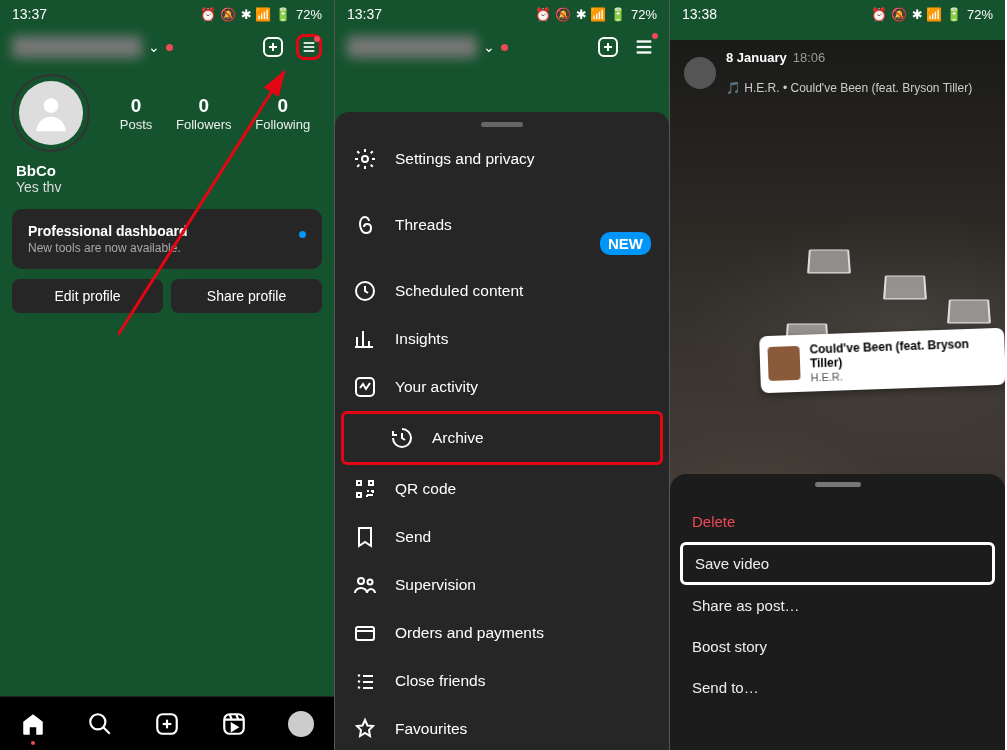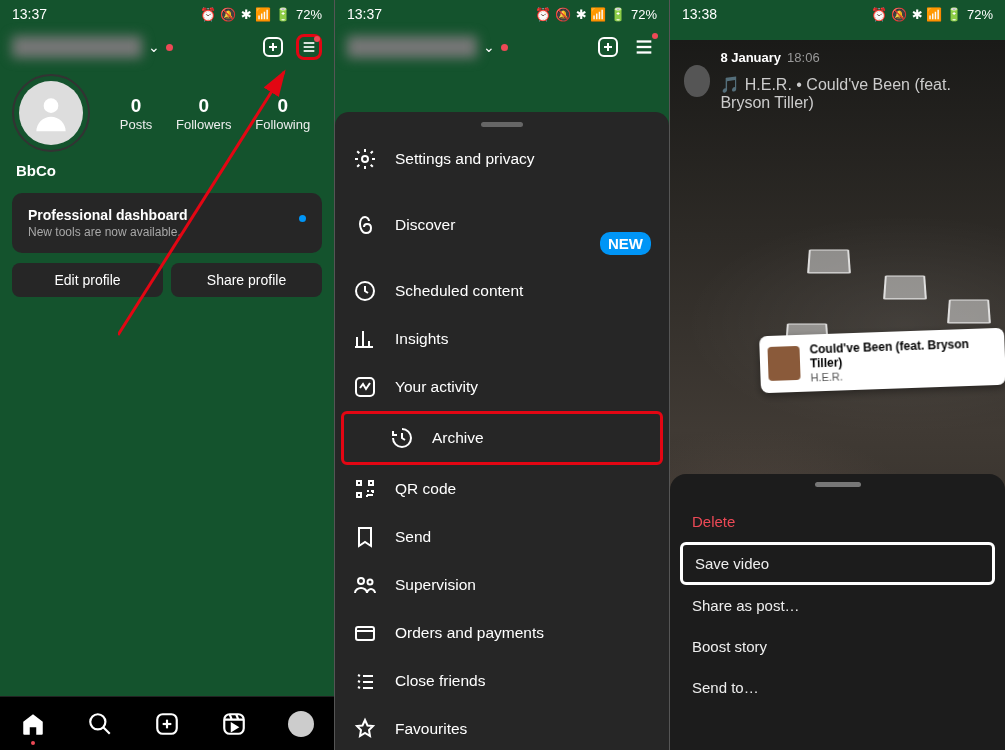--- a/index.html
+++ b/index.html
@@ -63,21 +63,21 @@
       background:
         radial-gradient(400px 200px at 70% 40%, rgba(255,255,255,.07), transparent 55%),
         radial-gradient(300px 180px at 25% 70%, rgba(120,100,90,.35), transparent 60%),
         linear-gradient(#1a1a18,#403a34 55%,#28241f);
     }
     .hdr3 { position:absolute; top:40px; left:0; right:0; padding:10px 14px; display:flex; align-items:center; gap:10px; }
     .hdr3 .av3 { width:32px; height:32px; border-radius:50%; background:#555; }
     .hdr3 .tcol { font-size:13px; }
     .hdr3 .date { font-weight:600; }
     .hdr3 .time { color:#999; margin-left:6px; }
-    .hdr3 .music { color:#ccc; font-size:16px; margin-top:10px; }
+    .hdr3 .music { color:#ccc; font-size:12px; margin-top:16px; }
 
     
     .music-card { position:absolute; top:332px; left:90px; background:#fff; color:#000; border-radius:8px; padding:8px 12px 8px 8px; display:flex; gap:10px; align-items:center; transform:rotate(-2deg); box-shadow:0 3px 8px rgba(0,0,0,.4); }
     .music-card .thumb { width:34px; height:34px; background:#8a5a3a; border-radius:4px; }
     .music-card .mt { font-size:12px; font-weight:700; line-height:1.2; }
     .music-card .ma { font-size:11px; color:#555; }
 
     
     .tile{ position:absolute;width:42px;height:42px;border:2px solid rgba(255,255,255,0.7);background:rgba(255,255,255,0.45);transform:perspective(400px) rotateX(55deg) rotateZ(0deg);border-radius:2px;}
     .t1{top:200px;left:138px} .t2{top:226px;left:214px} .t3{top:250px;left:278px} .t4{top:274px;left:116px} .t5{top:290px;left:182px}
@@ -150,20 +150,21 @@
         </div>
         <div class="stat">
           <div class="stat-num">0</div>
           <div class="stat-lbl">Following</div>
         </div>
       </div>
     </div>
 
     <div class="p1-namebio">
       <div class="display-name">BbCo</div>
+      <div class="bio">Yes thv</div>
     </div>
 
     <div class="dash">
       <div class="dash-title">Professional dashboard</div>
       <div class="dash-sub">New tools are now available.</div>
       <div class="dash-dot"></div>
     </div>
 
     <div class="btns">
       <div class="btn">Edit profile</div>
@@ -247,21 +248,21 @@
             </svg>
           </span>
         <span>Settings and privacy</span>
       </div>
       <div class="mitem">
         <span class="micn">
             <svg viewBox="0 0 24 24" stroke="#fff" stroke-width="2" fill="none">
               <path d="M16 8c0-2-2-4-4-4-3 0-5 3-5 7s2 9 6 9c3 0 5-2 5-5 0-2-1-4-4-4-2 0-3 1-3 3"></path>
             </svg>
           </span>
-        <span>Discover</span>
+        <span>Threads</span>
         <span class="new-badge">NEW</span>
       </div>
       <div class="mitem">
         <span class="micn">
             <svg viewBox="0 0 24 24" stroke="#fff" stroke-width="2" fill="none">
               <circle cx="12" cy="12" r="9"></circle>
               <path d="M12 7v5l3 2"></path>
             </svg>
           </span>
         <span>Scheduled content</span>

